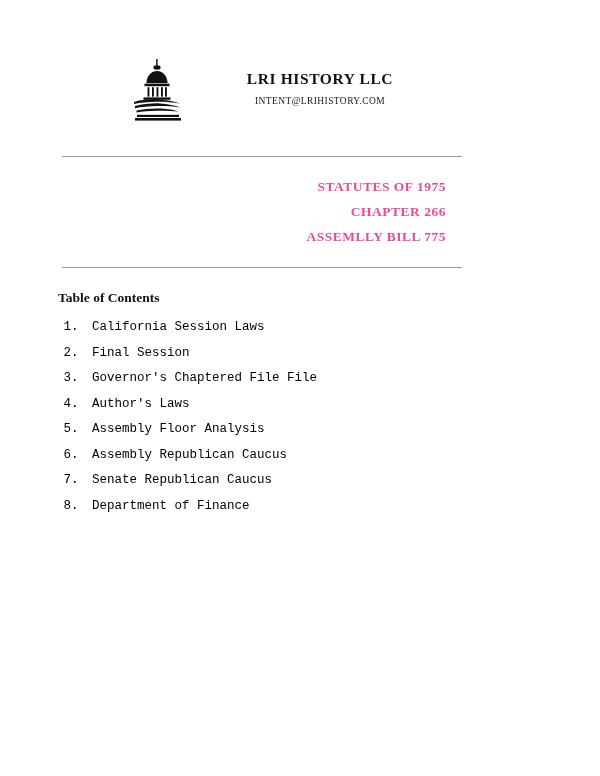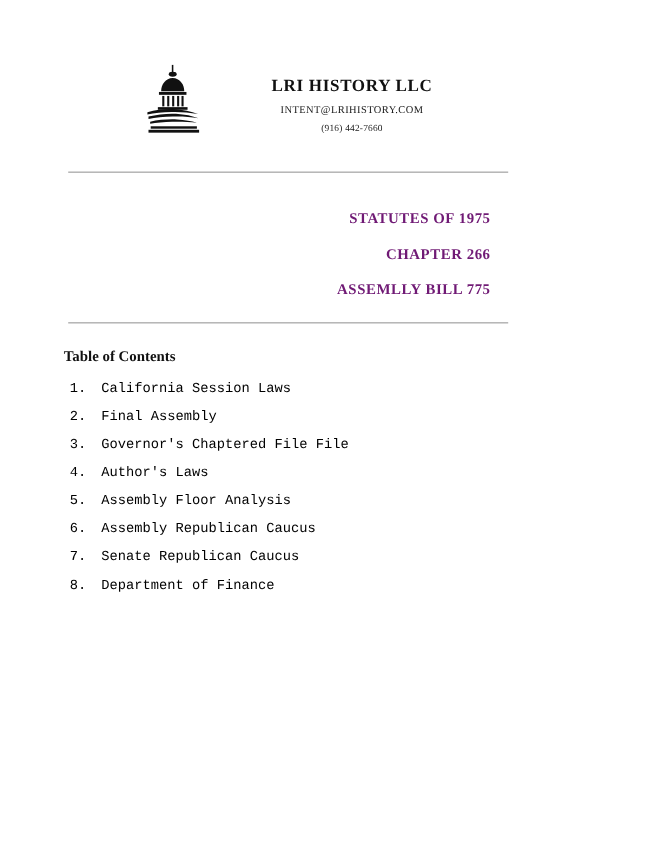--- a/index.html
+++ b/index.html
@@ -84,22 +84,22 @@
   
   .title-block {
     text-align: right;
     padding: 18px 78px 0 0;
   }
   .title-line {
     font-family: "Liberation Serif", serif;
     font-weight: bold;
     font-size: 13.5px;
     letter-spacing: 0.5px;
-    color: #701a75;
-    margin: 16px 0 9px 0;
+    color: #ec4899;
+    margin: 4px 0 9px 0;
   }
 
   
   .toc {
     padding: 22px 16px 0 58px;
   }
   .toc-heading {
     font-family: "Liberation Serif", serif;
     font-weight: bold;
     font-size: 13.5px;
@@ -142,39 +142,38 @@
           <path d="M7 48 C 15 45.8 25 45 32 45.4 C 40 46 47 47.4 52.5 49.4 C 45 48.2 37 47.8 29 48 C 21 48.2 13 48.8 7 50.2 Z"></path>
           <path d="M8.5 52.6 C 16 50.8 26 50.2 33 50.6 C 40 51 46 52 51 53.6 C 44 52.8 36 52.5 28.5 52.7 C 21 52.9 14 53.4 8.5 54.6 Z"></path>
           <rect x="9" y="56.8" width="42" height="2.2"></rect>
           <rect x="7" y="60" width="46" height="2.6"></rect>
         </g>
       </svg>
     </div>
     <div class="org-block">
       <div class="org-name">LRI HISTORY LLC</div>
       <div class="org-line">INTENT@LRIHISTORY.COM</div>
-      <div class="org-phone">(916) 442-7660</div>
     </div>
   </div>
 
   <div class="rule rule-top"></div>
 
   <div class="title-block">
     <div class="title-line">STATUTES OF 1975</div>
     <div class="title-line">CHAPTER  266</div>
     <div class="title-line">ASSEMLLY BILL 775</div>
   </div>
 
   <div class="rule rule-bottom"></div>
 
   <div class="toc">
     <div class="toc-heading">Table of Contents</div>
     <ol class="toc-list">
       <li>California Session Laws</li>
-      <li>Final Assembly</li>
+      <li>Final Session</li>
       <li>Governor's Chaptered File File</li>
       <li>Author's Laws</li>
       <li>Assembly Floor Analysis</li>
       <li>Assembly Republican Caucus</li>
       <li>Senate Republican Caucus</li>
       <li>Department of Finance</li>
     </ol>
   </div>
 
 </div>

